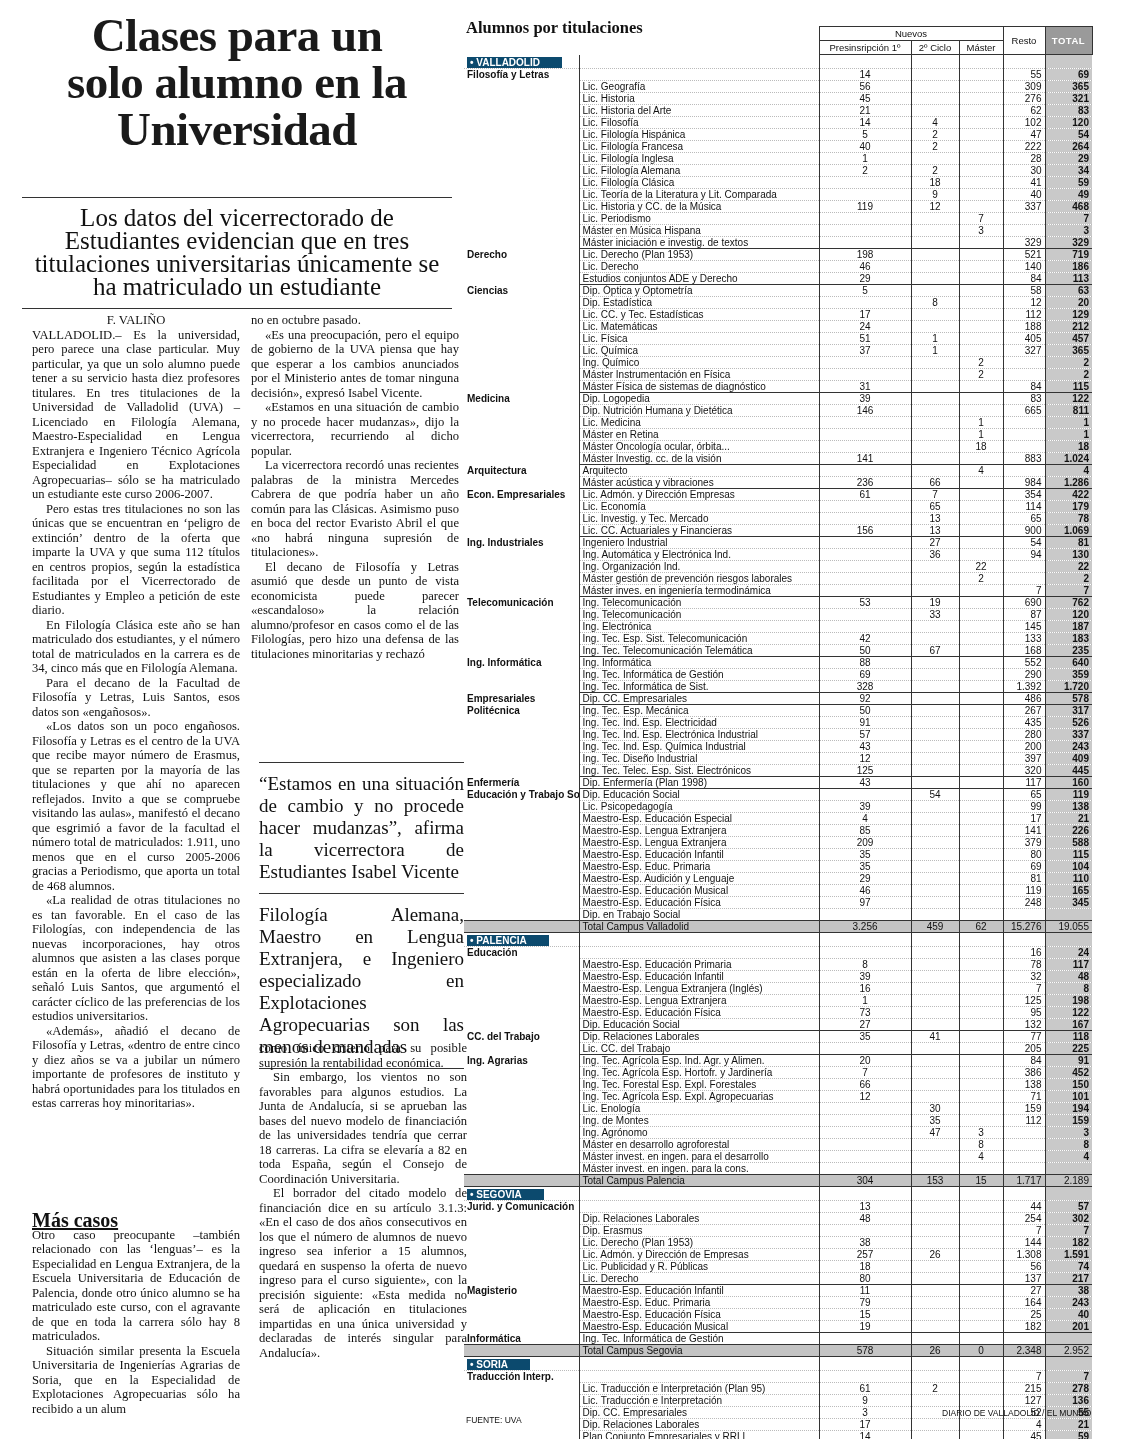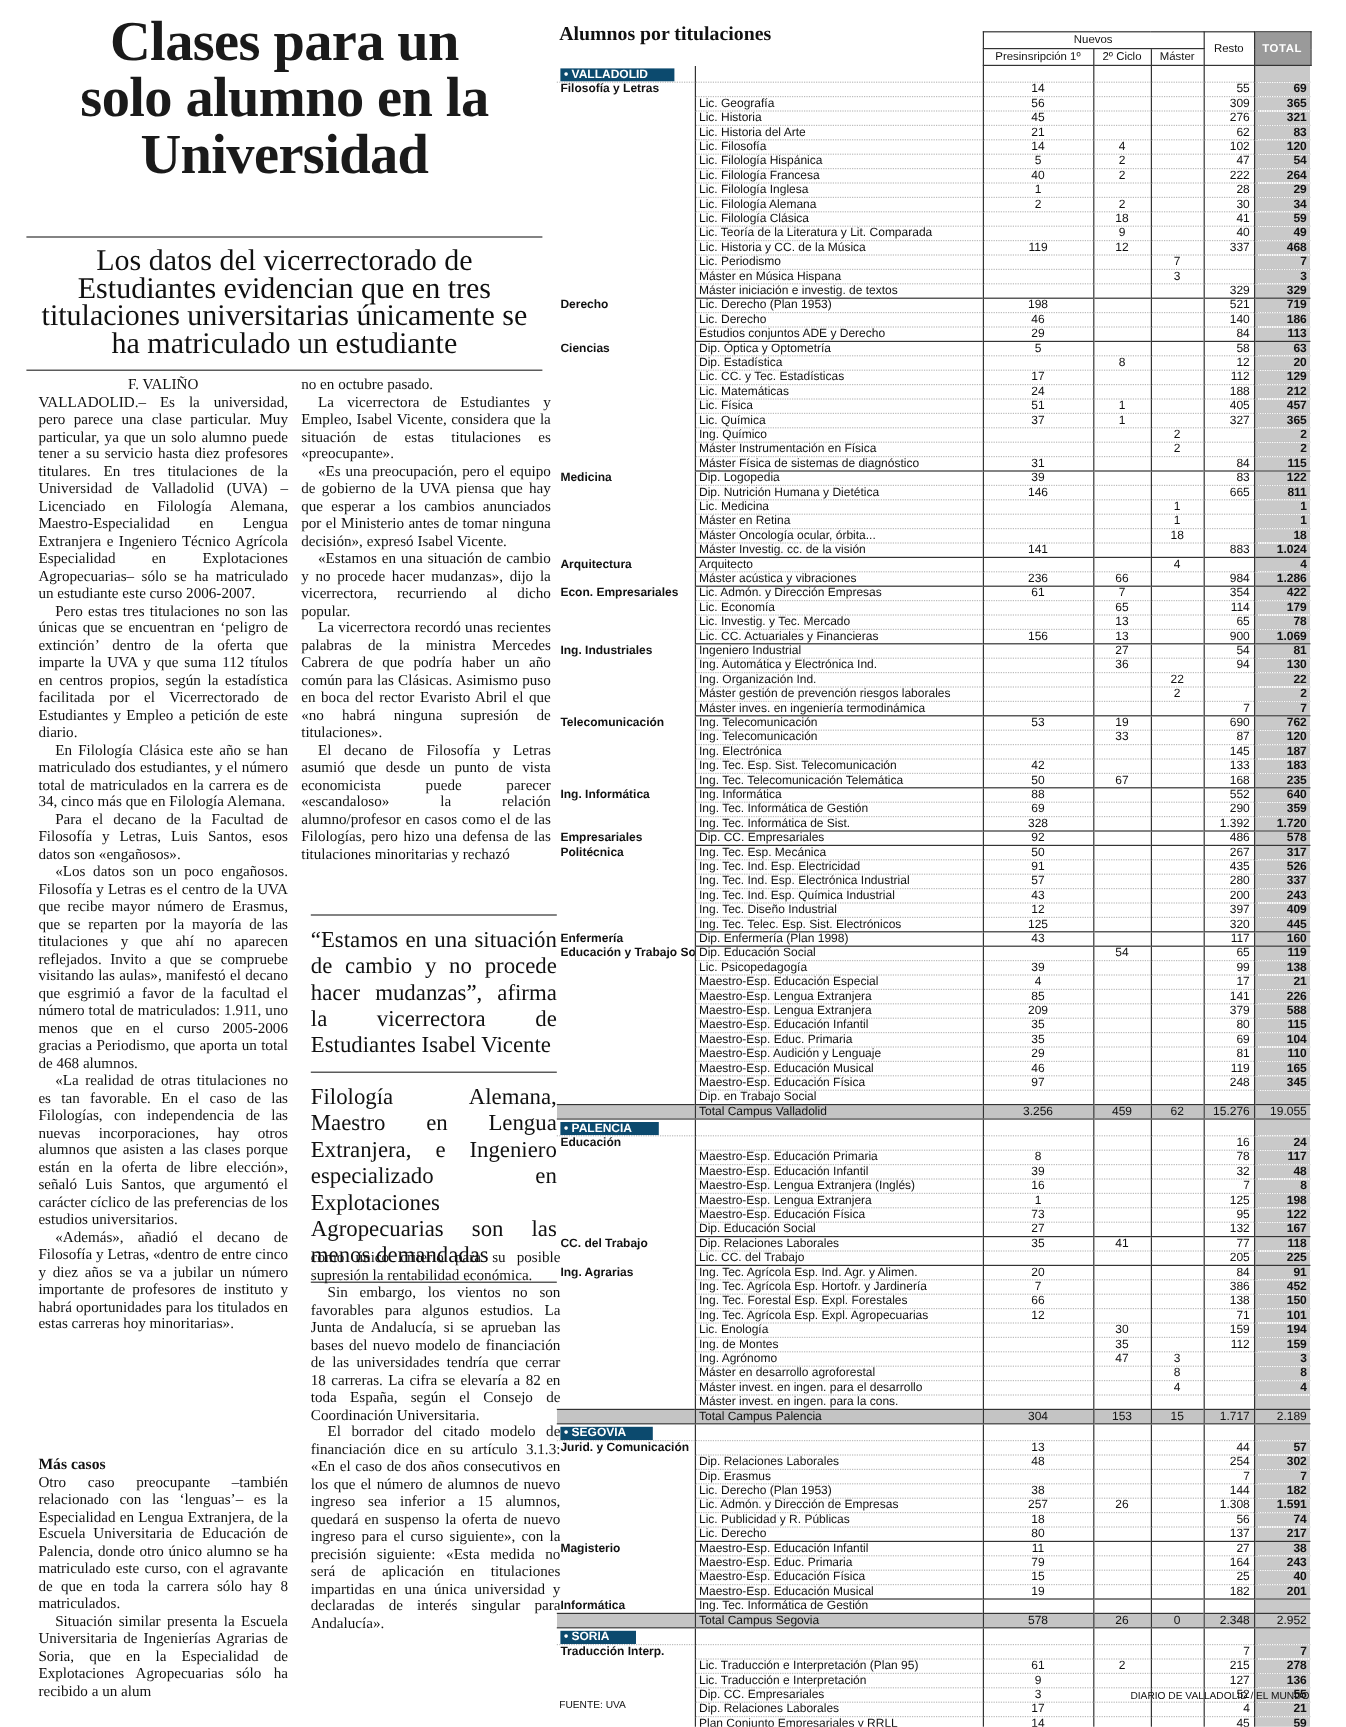--- a/index.html
+++ b/index.html
@@ -6,21 +6,21 @@
   body { width:1122px; height:1439px; position:relative; overflow:hidden; color:#111; font-family:"DejaVu Serif", serif; }
   .left { position:absolute; left:22px; top:0; width:430px; }
   .headline { font-family:"Liberation Serif", serif; font-weight:bold; font-size:47px; line-height:47px; text-align:center; margin:12px 0 0 0; letter-spacing:-0.5px; color:#1a1a1a; }
   .rule { border-top:1px solid #333; margin:0; }
   .subhead { font-family:"Liberation Serif", serif; font-size:25px; line-height:23px; text-align:center; padding:8px 8px 10px; }
   .cols { position:absolute; top:313px; left:22px; width:440px; }
   .col { position:absolute; width:208px; font-family:"Liberation Serif", serif; font-size:12.6px; line-height:14.5px; text-align:justify;margin-left:10px; }
   .col p { margin:0; text-indent:14px; }
   .col p.noindent { text-indent:0; }
   .byline { text-align:center; text-indent:0 !important; }
-  .sec-title { font-family:"Liberation Serif", serif; font-weight:bold; font-size:13px; margin:14px 0 8px 0; text-indent:0 !important; }
+  .sec-title { font-family:"Liberation Serif", serif; font-weight:bold; font-size:20px; margin:14px 0 8px 0; text-indent:0 !important;text-decoration:underline; }
   .pull { font-family:"Liberation Serif", serif; font-size:19px; line-height:22px; padding:10px 0 10px; }
   .table-wrap { position:absolute; left:464px; top:12px; width:630px; font-family:"Liberation Sans", sans-serif; }
   .tbl-title { font-family:Liberation Serif, serif; font-weight:bold; font-size:16.5px; position:absolute; top:6px; left:2px; }
   table { border-collapse:collapse; font-size:10px; line-height:11px; width:628px; position:absolute; top:14px; left:0; table-layout:fixed; }
   th { font-weight:normal; font-size:9.5px; border:1px solid #333; padding:1px 2px; }
   th.total-h { background:#9a9a9a; color:#fff; font-weight:bold; letter-spacing:0.5px; }
   td { padding:0 3px; white-space:nowrap; overflow:hidden; height:11px; border-bottom:1px dotted #bbb; }
   td.cat { font-weight:bold; font-size:10px; border-bottom:none; }
   td.deg { border-left:1px solid #333; }
   td.num { text-align:center; border-left:1px solid #333; }
@@ -59,21 +59,20 @@
       <p>«La realidad de otras titulaciones no es tan favorable. En el caso de las Filologías, con independencia de las nuevas incorporaciones, hay otros alumnos que asisten a las clases porque están en la oferta de libre elección», señaló Luis Santos, que argumentó el carácter cíclico de las preferencias de los estudios universitarios.</p>
       <p>«Además», añadió el decano de Filosofía y Letras, «dentro de entre cinco y diez años se va a jubilar un número importante de profesores de instituto y habrá oportunidades para los titulados en estas carreras hoy minoritarias».</p>
     </div>
   <div class="col" style="left:0;top:900px;" id="col1b">
     <p class="sec-title">Más casos</p>
   <p class="noindent">Otro caso preocupante –también relacionado con las ‘lenguas’– es la Especialidad en Lengua Extranjera, de la Escuela Universitaria de Educación de Palencia, donde otro único alumno se ha matriculado este curso, con el agravante de que en toda la carrera sólo hay 8 matriculados.</p>
       <p>Situación similar presenta la Escuela Universitaria de Ingenierías Agrarias de Soria, que en la Especialidad de Explotaciones Agropecuarias sólo ha recibido a un alum</p>
     </div>
   <div class="col" style="left:219px;top:0;" id="col2">
       <p class="noindent">no en octubre pasado.</p>
-      <p>La vicerrectora de Estudiantes y Empleo, Isabel Vicente, considera que la situación de estas titulaciones es «preocupante».</p>
       <p>«Es una preocupación, pero el equipo de gobierno de la UVA piensa que hay que esperar a los cambios anunciados por el Ministerio antes de tomar ninguna decisión», expresó Isabel Vicente.</p>
       <p>«Estamos en una situación de cambio y no procede hacer mudanzas», dijo la vicerrectora, recurriendo al dicho popular.</p>
       <p>La vicerrectora recordó unas recientes palabras de la ministra Mercedes Cabrera de que podría haber un año común para las Clásicas. Asimismo puso en boca del rector Evaristo Abril el que «no habrá ninguna supresión de titulaciones».</p>
       <p>El decano de Filosofía y Letras asumió que desde un punto de vista economicista puede parecer «escandaloso» la relación alumno/profesor en casos como el de las Filologías, pero hizo una defensa de las titulaciones minoritarias y rechazó</p>
     </div>
   <div class="col" style="left:227px;top:449px;width:205px;">
     <div class="rule"></div>
     <div class="pull">“Estamos en una situación de cambio y no procede hacer mudanzas”, afirma la vicerrectora de Estudiantes Isabel Vicente</div>
     <div class="rule"></div>
     <div class="pull">Filología Alemana, Maestro en Lengua Extranjera, e Ingeniero especializado en Explotaciones Agropecuarias son las menos demandadas</div>

